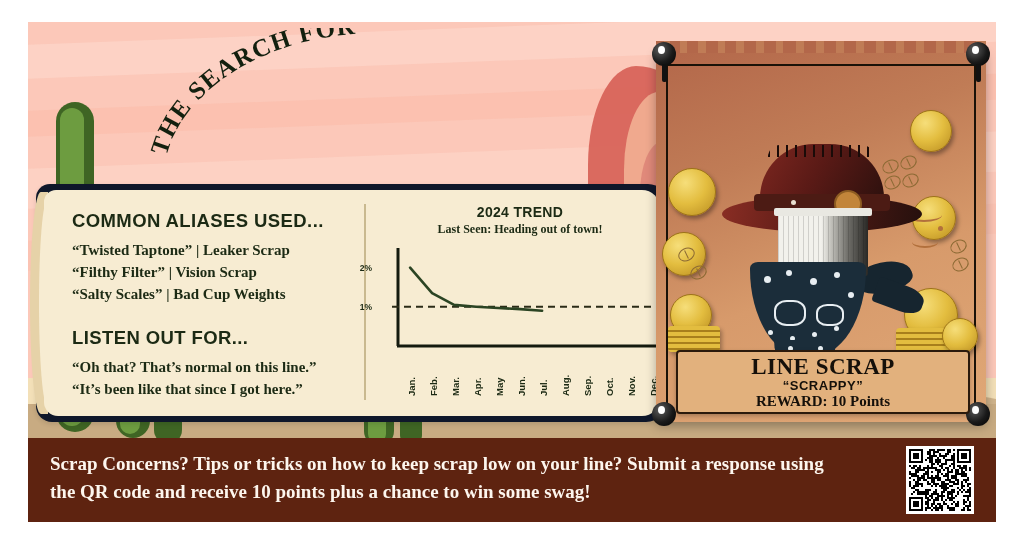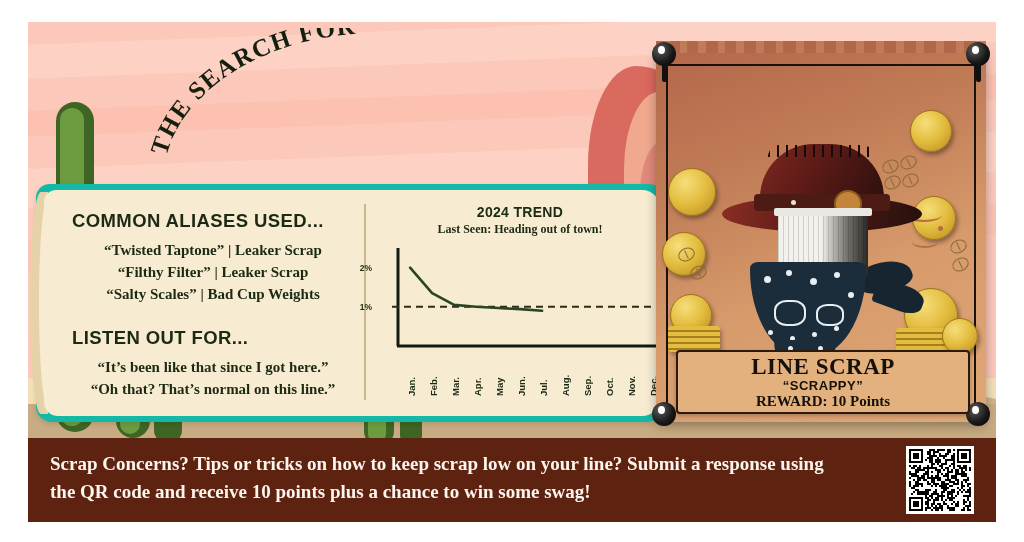--- a/index.html
+++ b/index.html
@@ -48,29 +48,29 @@
   #arc-svg{position:absolute;left:0;top:0;}
   .arc-text{font-family:"Liberation Serif",serif;font-weight:bold;font-size:25px;fill:#13200f;letter-spacing:1.3px;}
   #scrap-word{position:absolute;left:88px;top:48px;font-family:"Liberation Serif",serif;font-weight:bold;font-size:104px;letter-spacing:-1px;
       line-height:1;color:#16240f;
       -webkit-text-stroke:2px #16240f;
       background:repeating-linear-gradient(180deg,#16240f 0 4px,#f6e2cf 4px 8px);
       -webkit-background-clip:text;background-clip:text;-webkit-text-fill-color:transparent;
       text-shadow:5px 7px 0 rgba(0,0,0,.18);}
 
   
-  #parchment{position:absolute;left:8px;top:162px;width:632px;height:238px;background:#14b8a6;
+  #parchment{position:absolute;left:8px;top:162px;width:632px;height:238px;background:#0f172a;
      border-radius:14px 20px 22px 16px;box-shadow:0 2px 5px rgba(0,0,0,.12);}
   #parchment:before{content:"";position:absolute;left:-6px;top:8px;width:18px;height:222px;background:#e6d2a8;
      border-radius:60% 0 0 60%/50% 0 0 50%;}
   #parch-inner{position:absolute;left:8px;top:6px;width:616px;height:226px;background:#f7ecd2;border-radius:12px 18px 18px 14px;}
   #parch-inner:before{content:"";position:absolute;left:-5px;top:10px;width:14px;height:206px;background:#f7ecd2;border-radius:60% 0 0 60%/50% 0 0 50%;}
 
   .p-h{font-family:"Liberation Sans",sans-serif;font-weight:bold;font-size:18.5px;color:#1c2a14;letter-spacing:.4px;}
-  .p-l{font-family:"Liberation Serif",serif;font-weight:bold;font-size:15px;color:#1c2a14;line-height:1.45;white-space:nowrap;text-align:center;}
+  .p-l{font-family:"Liberation Serif",serif;font-weight:bold;font-size:15px;color:#1c2a14;line-height:1.45;white-space:nowrap;}
 
   #left-col{position:absolute;left:28px;top:20px;width:282px;}
   #sep{position:absolute;left:320px;top:14px;width:2px;height:196px;background:#c9b98f;}
 
   
   #chart{position:absolute;left:332px;top:14px;width:288px;height:200px;}
   #ch-title{text-align:center;font-family:"Liberation Sans",sans-serif;font-weight:bold;font-size:14px;color:#1c2a14;letter-spacing:.3px;}
   #ch-sub{text-align:center;font-family:"Liberation Serif",serif;font-weight:bold;font-size:12px;color:#1c2a14;margin-top:2px;}
   #plot{position:absolute;left:0;top:44px;width:288px;height:106px;}
   .ytick{position:absolute;right:292px;font-family:"Liberation Sans",sans-serif;font-weight:bold;font-size:8.5px;color:#1c2a14;}
@@ -188,27 +188,27 @@
     </svg>
   </div>
 
   <div id="parchment">
     <div id="parch-inner">
 
       <div id="left-col">
         <div class="p-h">COMMON ALIASES USED...</div>
         <div style="height:8px"></div>
         <div class="p-l">“Twisted Taptone” | Leaker Scrap</div>
-        <div class="p-l">“Filthy Filter” | Leaker Scrap</div>
+        <div class="p-l">“Filthy Filter” | Vision Scrap</div>
         <div class="p-l">“Salty Scales” | Bad Cup Weights</div>
         <div style="height:22px"></div>
         <div class="p-h">LISTEN OUT FOR...</div>
         <div style="height:8px"></div>
+        <div class="p-l">“Oh that? That’s normal on this line.”</div>
         <div class="p-l">“It’s been like that since I got here.”</div>
-        <div class="p-l">“Oh that? That’s normal on this line.”</div>
       </div>
 
       <div id="sep"></div>
 
       <div id="chart">
         <div id="ch-title">2024 TREND</div>
         <div id="ch-sub">Last Seen: Heading out of town!</div>
         <div id="plot">
           <svg id="plot-svg" width="288" height="106" viewBox="0 0 288 106">
               <line x1="22" y1="0" x2="22" y2="98" stroke="#141a0e" stroke-width="3"></line>

